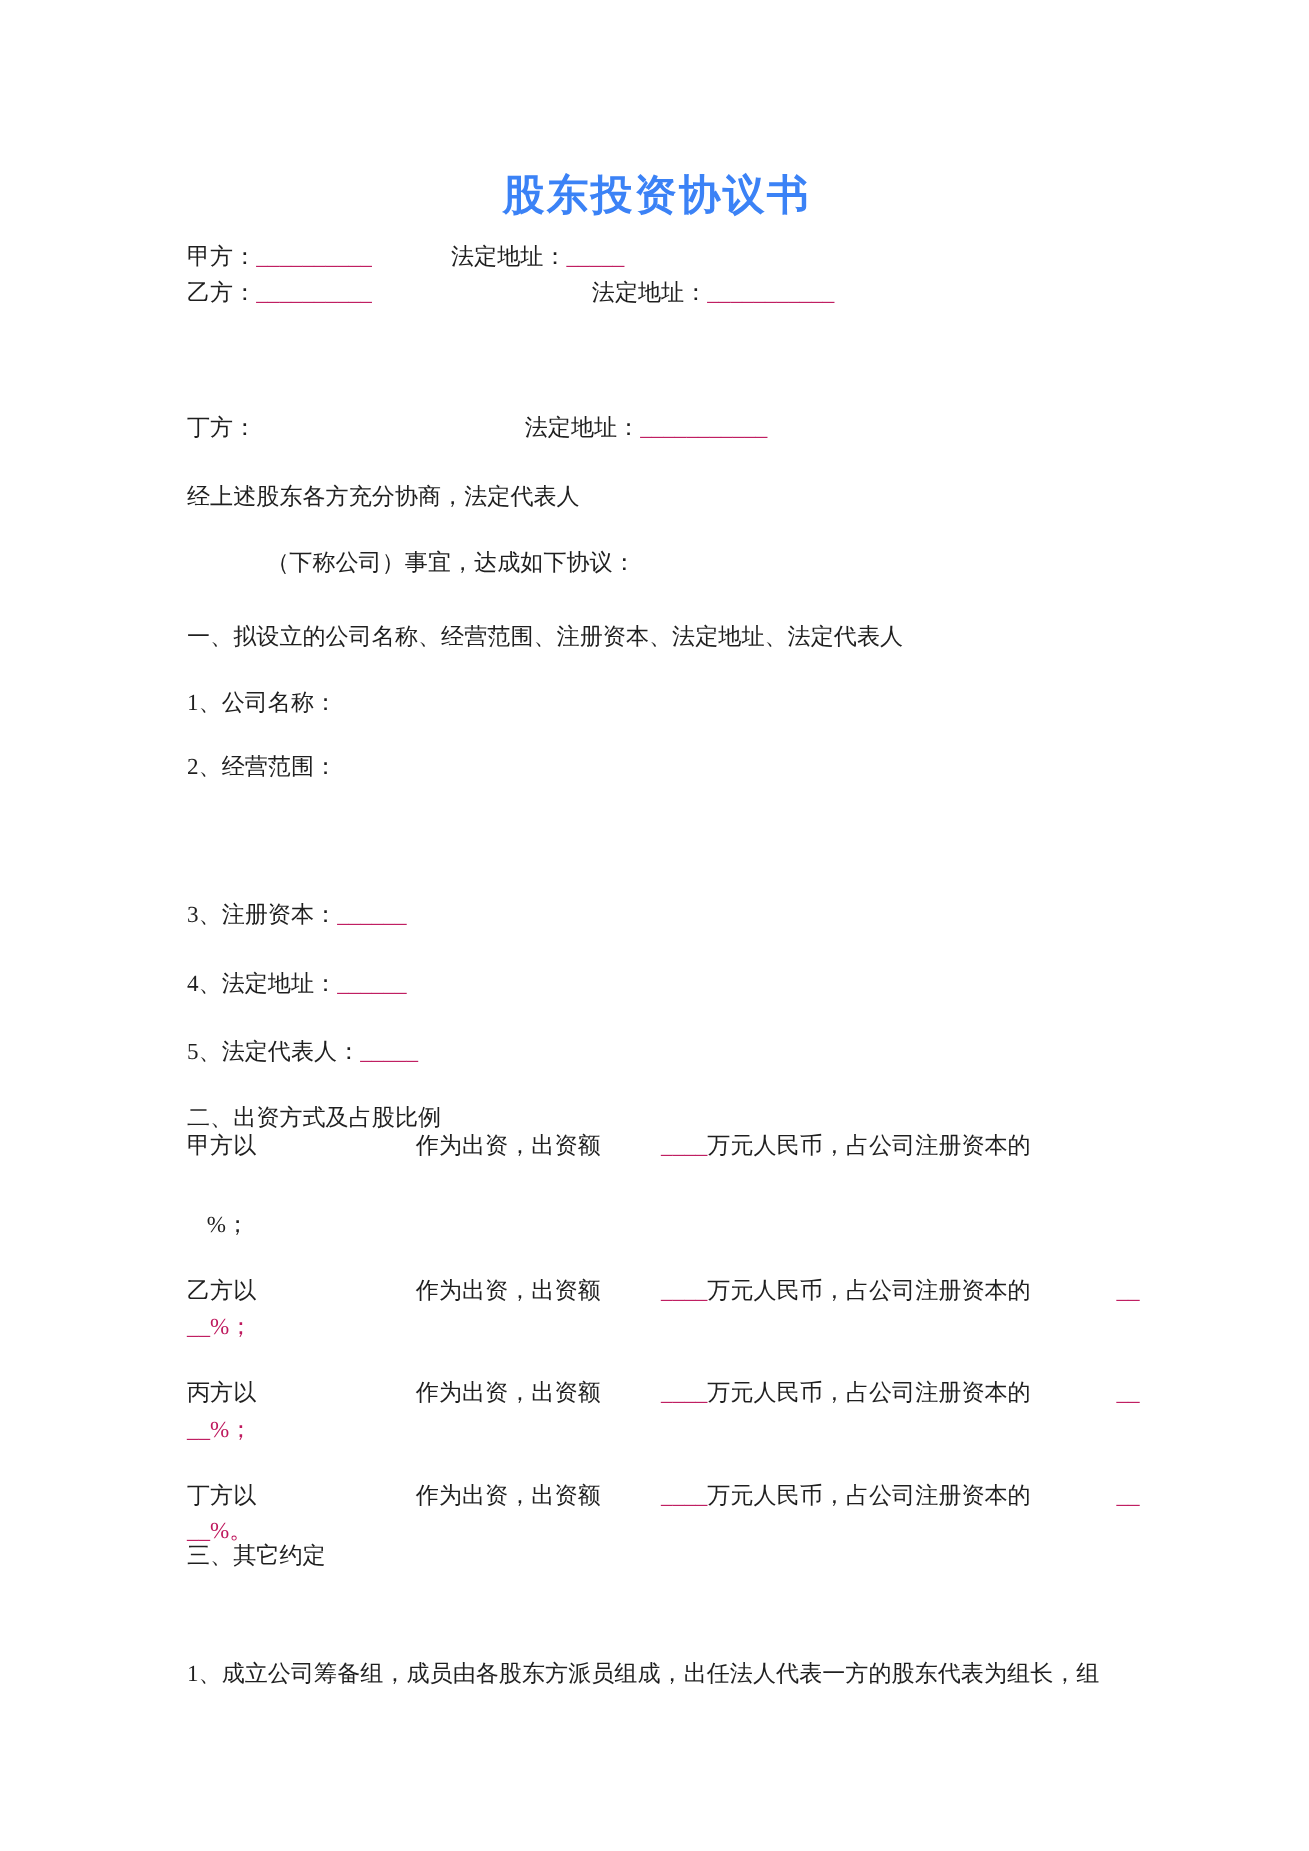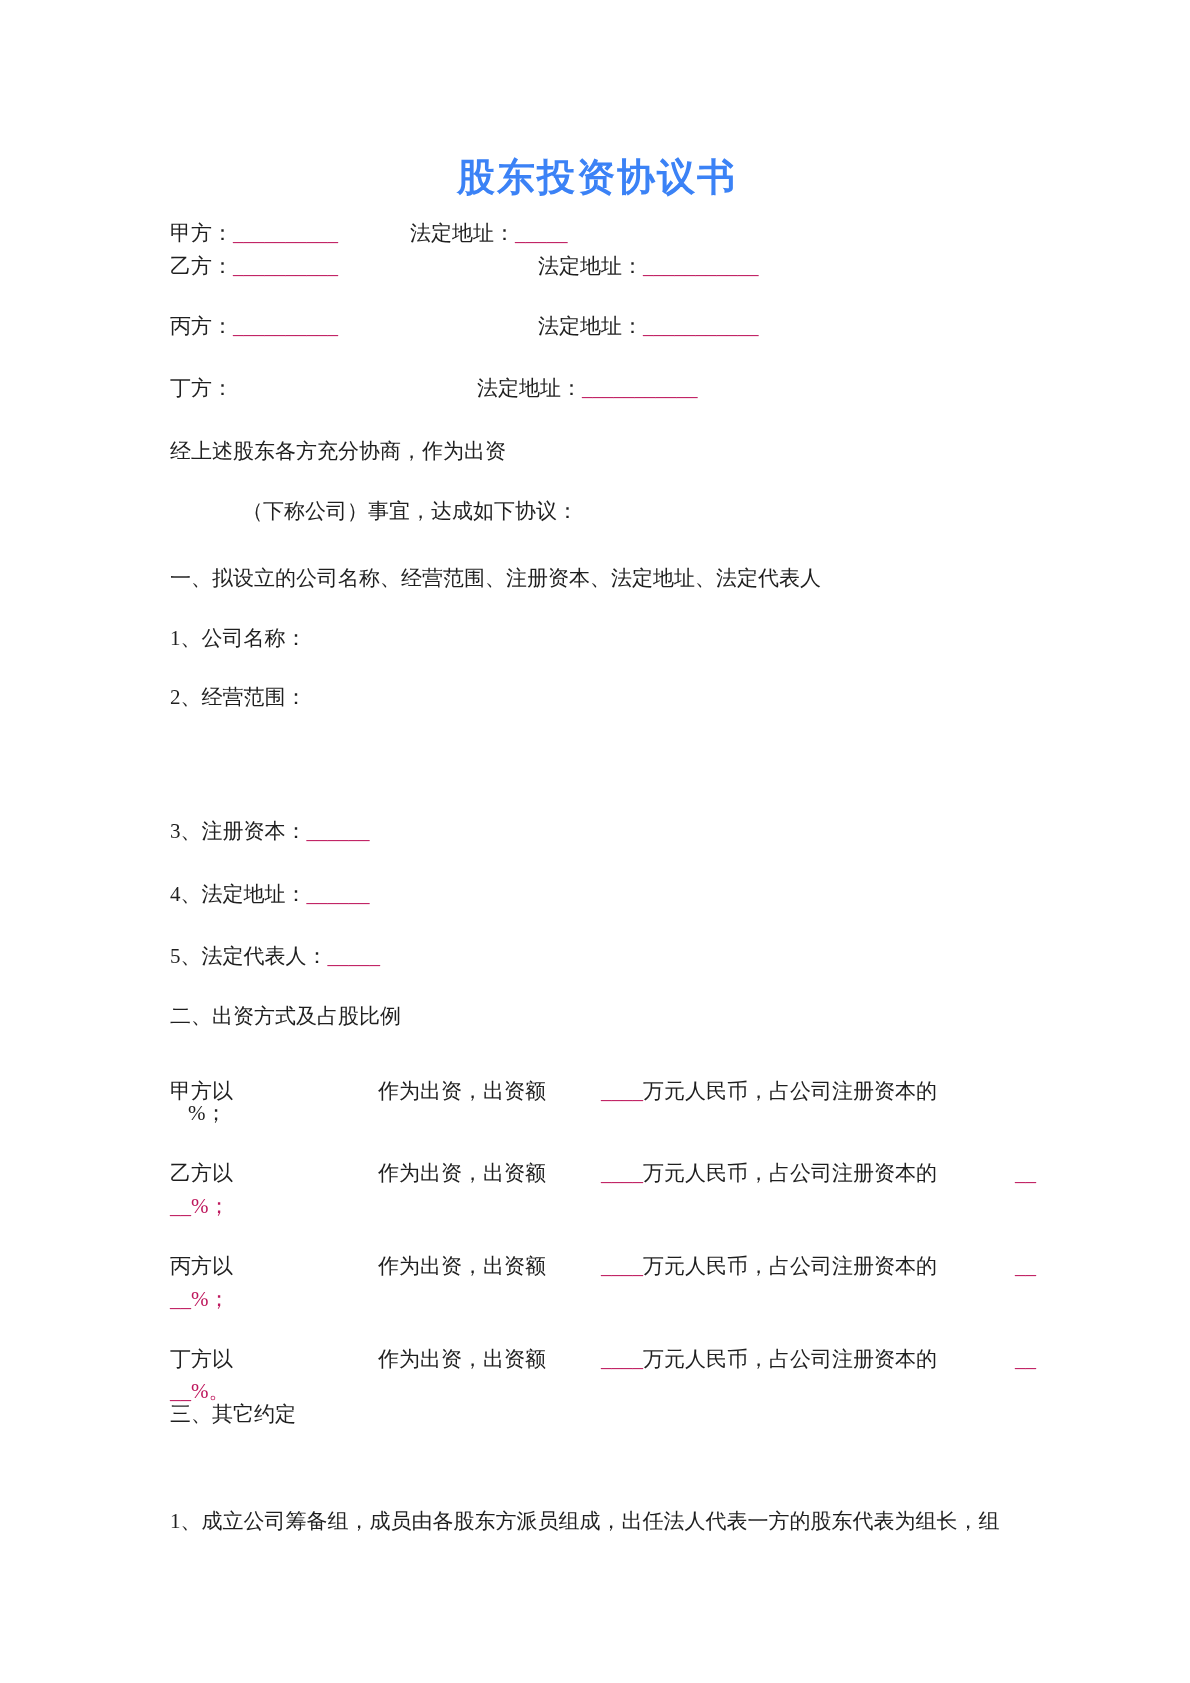--- a/index.html
+++ b/index.html
@@ -55,30 +55,27 @@
   <h1 class="title">股东投资协议书</h1>
 
   <div class="line" style="top:220px">
     <span>甲方：</span><span class="blank">__________</span><span class="sp" style="width:72px"></span><span>法定地址：</span><span class="blank">_____</span>
   </div>
 
   <div class="line" style="top:253px">
     <span>乙方：</span><span class="blank">__________</span><span class="sp" style="width:200px"></span><span>法定地址：</span><span class="blank">___________</span>
   </div>
 
-  <div class="line" style="top:313px">
-    <span>丙方：</span><span class="blank">__________</span><span class="sp" style="width:200px"></span><span>法定地址：</span><span class="blank">___________</span>
-  </div>
 
   <div class="line" style="top:375px">
     <span>丁方：</span><span class="blank"></span><span class="sp" style="width:244px"></span><span>法定地址：</span><span class="blank">___________</span>
   </div>
 
   <div class="line" style="top:438px">
-    <span>经上述股东各方充分协商，作为出资</span>
+    <span>经上述股东各方充分协商，法定代表人</span>
   </div>
   <div class="line" style="top:565px">
     <span>一、拟设立的公司名称、经营范围、注册资本、法定地址、法定代表人</span>
   </div>
 
   <div class="line indent72" style="top:498px">
     <span>（下称公司）事宜，达成如下协议：</span>
   </div>
 
   <div class="line" style="top:625px">
@@ -94,21 +91,21 @@
     <span>4、法定地址：</span><span class="blank">______</span>
   </div>
   <div class="line" style="top:943px">
     <span>5、法定代表人：</span><span class="blank">_____</span>
   </div>
 
   <div class="line" style="top:1003px">
     <span>二、出资方式及占股比例</span>
   </div>
 
-  <div class="line" style="top:1078px">
+  <div class="line" style="top:1028px">
     <span>甲方以</span><span class="sp" style="width:145px"></span><span>作为出资，出资额</span><span class="sp" style="width:55px"></span><span class="blank">____</span><span>万元人民币，占公司注册资本的</span><span class="sp" style="width:78px"></span><span class="blank"></span>
   </div>
   <div class="line indent18" style="top:1100px">
     <span>%；</span>
   </div>
 
   <div class="line" style="top:1160px">
     <span>乙方以</span><span class="sp" style="width:145px"></span><span>作为出资，出资额</span><span class="sp" style="width:55px"></span><span class="blank">____</span><span>万元人民币，占公司注册资本的</span><span class="sp" style="width:78px"></span><span class="blank">__</span>
   </div>
   <div class="line" style="top:1193px">

